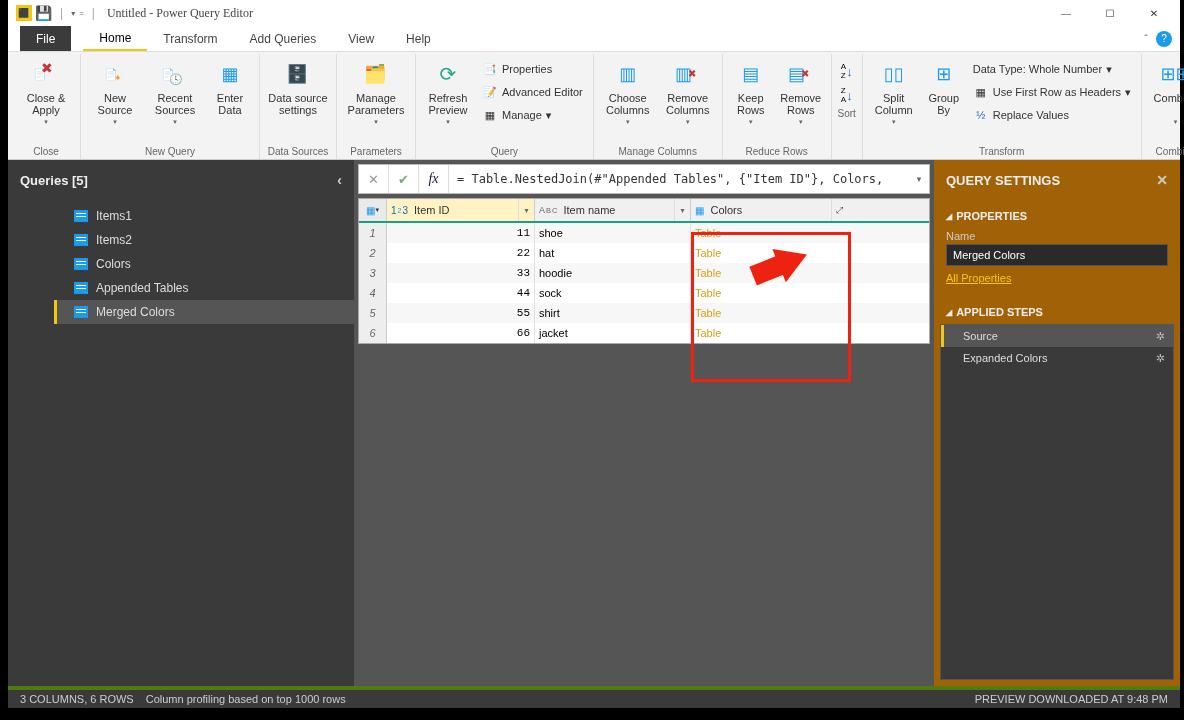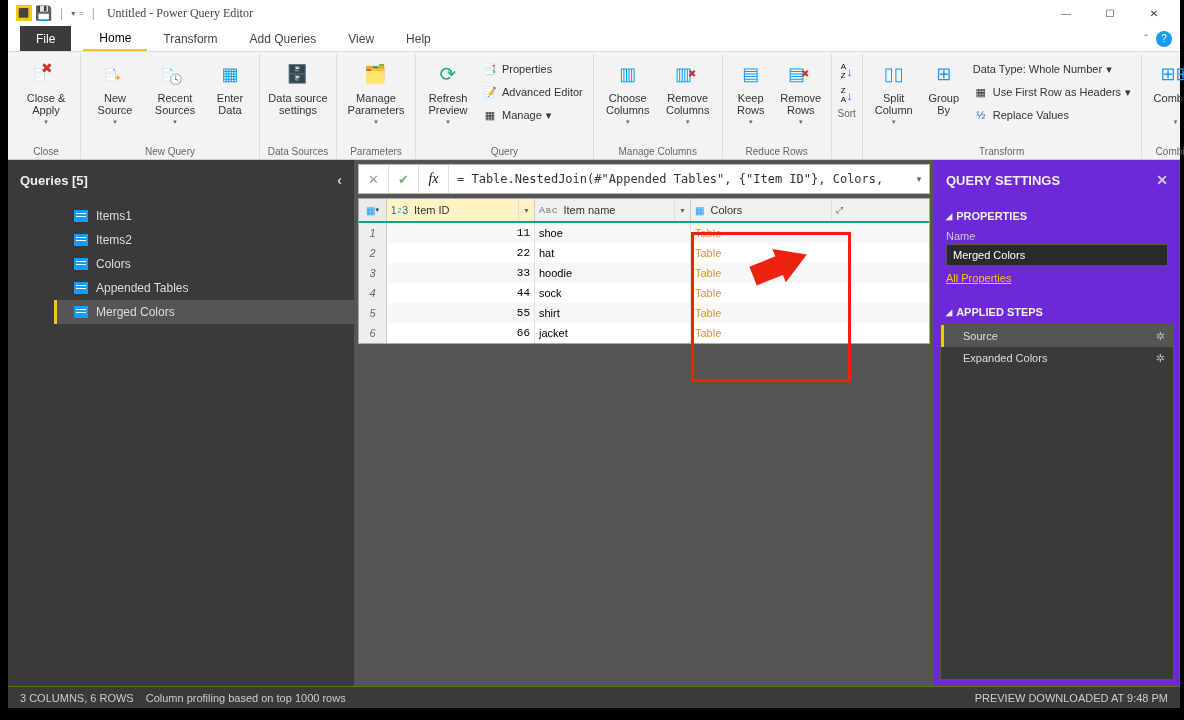--- a/index.html
+++ b/index.html
@@ -82,36 +82,36 @@
 .gc.c2 { width: 156px; }
 .gc.c3 { width: 156px; color: #d4a017; border-right: none; }
 
 .redbox { position: absolute; border: 3px solid #e21; pointer-events: none; }
 .redbox1 { left: 333px; top: 34px; width: 160px; height: 150px; }
 .redarrow { position: absolute; left: 420px; top: 44px; width: 0; height: 0; border-left: 30px solid #e21; border-top: 18px solid transparent; border-bottom: 18px solid transparent; }
 .redarrow::before { content: ""; position: absolute; left: -58px; top: -10px; width: 30px; height: 20px; background: #e21; }
 .redarrow { transform: rotate(-22deg); }
 
 
-.qspanel { width: 246px; background: #6d28d9; display: flex; flex-direction: column; color: #eee; }
+.qspanel { width: 246px; background: #a16207; display: flex; flex-direction: column; color: #eee; }
 .qshead { height: 40px; display: flex; align-items: center; padding: 0 12px; font-size: 13px; font-weight: 600; }
 .qshead .close { margin-left: auto; font-size: 14px; color: #ccc; }
 .qssec { padding: 6px 12px; }
 .qssec .sectitle { font-size: 11px; font-weight: 600; color: #eee; padding: 4px 0; display:flex; align-items:center; gap:4px;}
 .qssec .sectitle::before { content: "◢"; font-size: 8px; transform: rotate(0deg); }
 .qssec .slabel { font-size: 11px; color: #ccc; padding: 4px 0 2px; }
 .qssec .sinput { width: 100%; background: #2a2a2a; border: 1px solid #555; color: #fff; padding: 4px 6px; font-size: 11px; }
 .qssec .slink { color: #F2C811; font-size: 11px; text-decoration: underline; padding: 6px 0; display: inline-block; }
 .stepslist { margin: 0 6px 6px 6px; border: 1px solid #555; flex: 1; min-height: 200px; background: #3a3a3a; }
 .step { height: 22px; display: flex; align-items: center; padding: 0 8px 0 22px; font-size: 11px; color: #ddd; position: relative; }
 .step.sel { background: #555; border-left: 3px solid #F2C811; padding-left: 19px; }
 .step .gear { margin-left: auto; color: #bbb; font-size: 11px; }
 
 
-.status { height: 22px; background: #3a3a3a; color: #ccc; font-size: 11px; display: flex; align-items: center; padding: 0 12px; border-top: 1px solid #4d7c0f; }
+.status { height: 22px; background: #3a3a3a; color: #ccc; font-size: 11px; display: flex; align-items: center; padding: 0 12px; border-top: 4px solid #4d7c0f; }
 .status .right { margin-left: auto; }
 </style>
 </head>
 <body>
 
 <div class="app">
 
   <div class="titlebar">
     <div class="qat">
       <div class="tb-icon">⬛</div>

